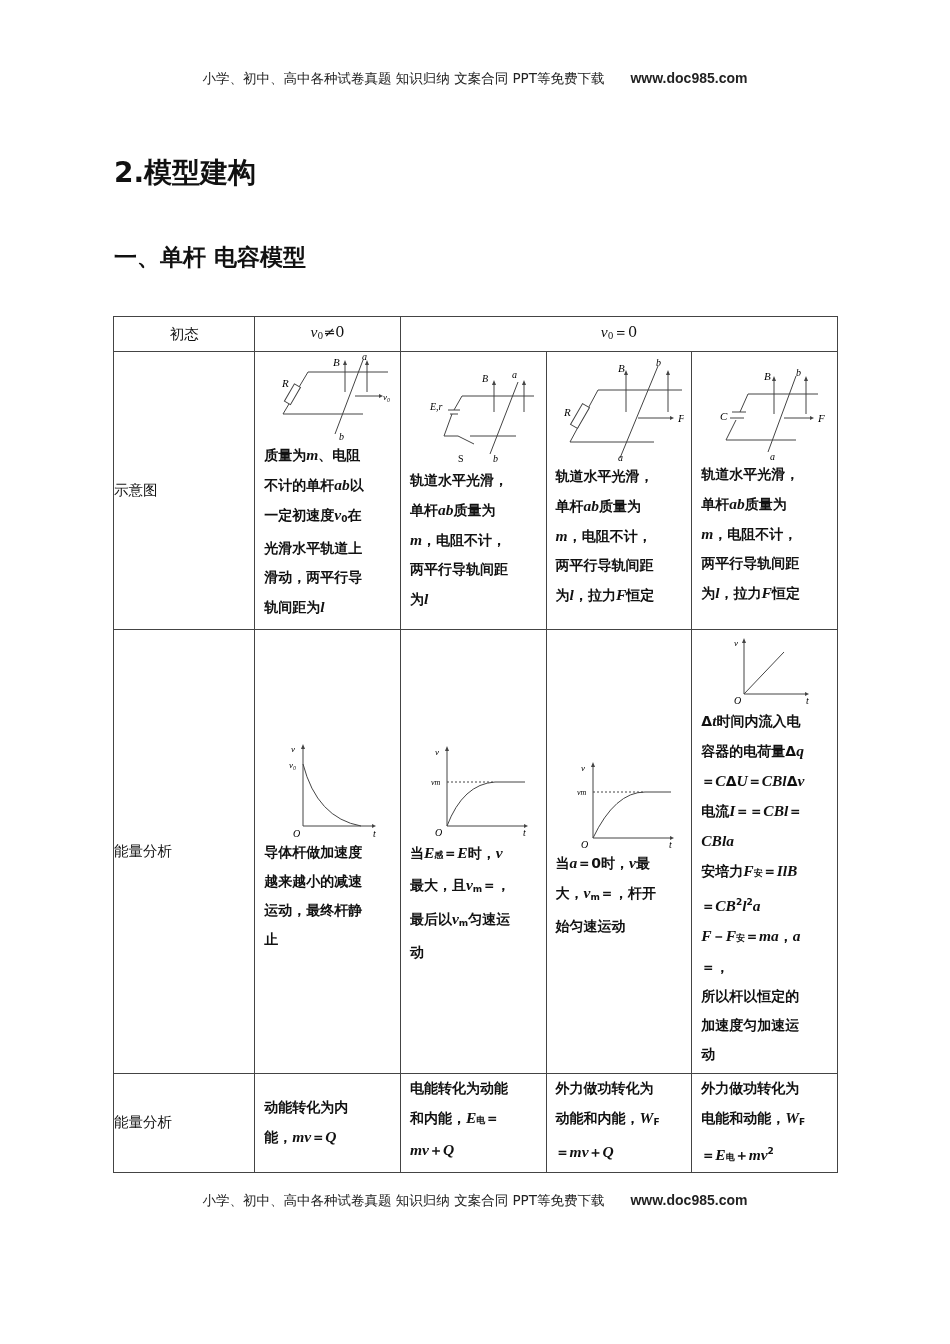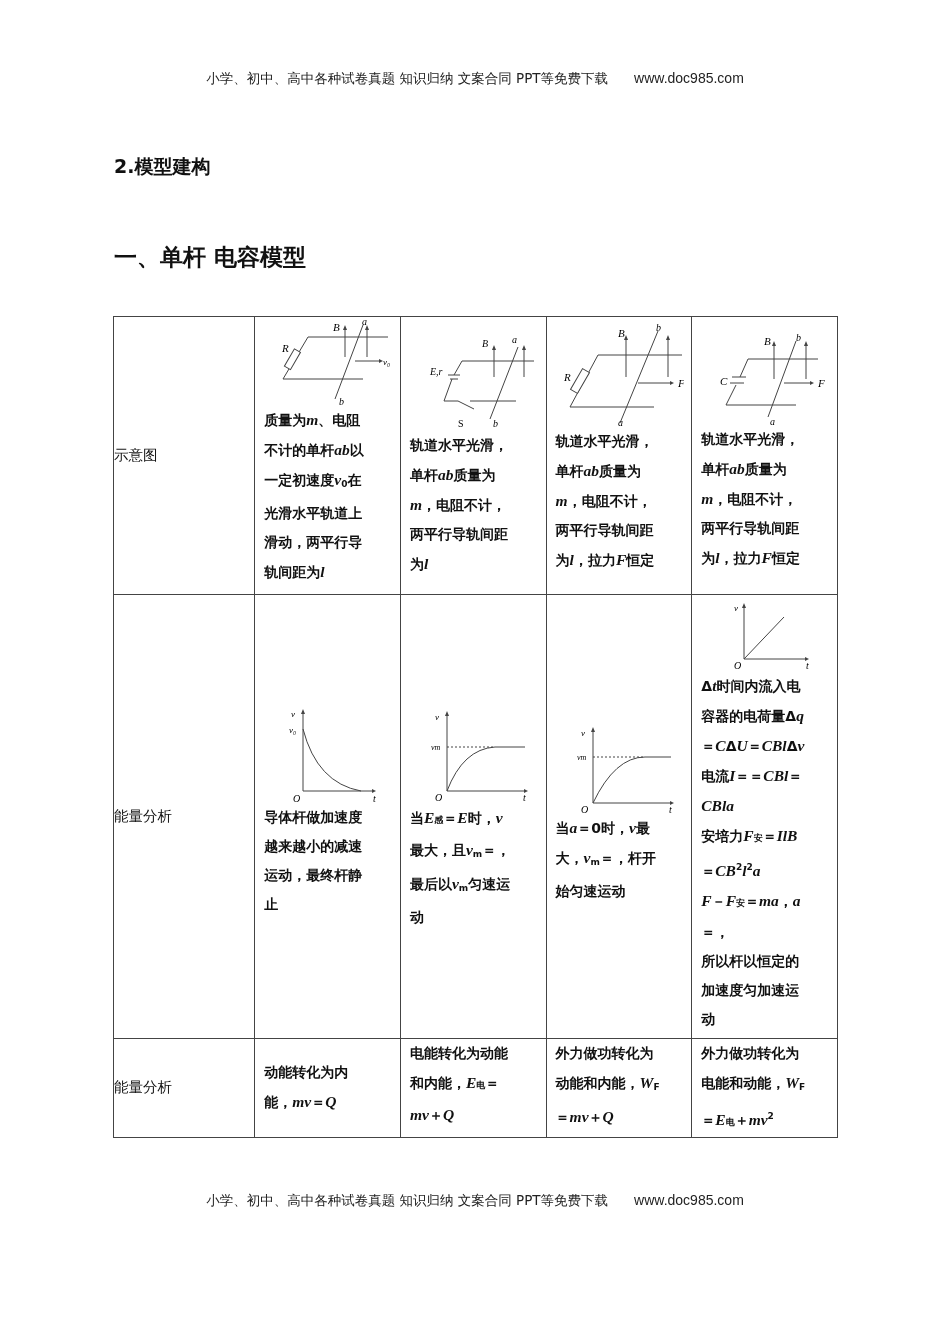--- a/index.html
+++ b/index.html
@@ -1,22 +1,22 @@
 <!DOCTYPE html>
 <html><head>
 <meta charset="utf-8">
 <style>
   html, body { margin:0; padding:0; background:#ffffff; }
   body { width:950px; height:1344px; position:relative; overflow:hidden;
          font-family:"DejaVu Serif","Liberation Serif",serif; color:#111; }
   .hdr, .ftr { position:absolute; left:0; width:950px; text-align:center;
          font-family:"DejaVu Sans","Liberation Sans",sans-serif; font-size:13.5px; color:#222; }
   .hdr { top:70px; } .ftr { top:1192px; }
-  .hdr .url, .ftr .url { margin-left:26px; font-family:"Liberation Sans",sans-serif; font-size:14px; }
-  .h2 { position:absolute; left:114px; top:154px; font-size:19px; font-weight:bold;
+  .hdr .url, .ftr .url { margin-left:26px; font-family:"Liberation Sans",sans-serif; font-size:14px;font-weight:bold; }
+  .h2 { position:absolute; left:114px; top:154px; font-size:28px; font-weight:bold;
         font-family:"DejaVu Sans","Liberation Sans",sans-serif; }
   .h1 { position:absolute; left:114px; top:242px; font-size:23px; font-weight:bold;
         font-family:"DejaVu Sans","Liberation Sans",sans-serif; }
   table.main { position:absolute; left:113px; top:316px; border-collapse:collapse; width:725px; }
   table.main td { border:1.3px solid #444; vertical-align:middle; font-size:14.5px; line-height:29px; padding:0; }
   td.rowhead { width:143px; font-family:"DejaVu Sans","Liberation Sans",sans-serif; font-size:14px; }
   td.hcell { height:29px; text-align:center; font-size:14px; }
   .cell { padding:0 8px 0 9px; font-family:"DejaVu Sans","Liberation Sans",sans-serif; font-size:14px;font-weight:bold; }
   .cell i, .m { font-family:"Liberation Serif","DejaVu Serif",serif; font-style:italic; font-size:15.5px; }
   .fig { display:block; margin:0 auto; }
@@ -29,20 +29,25 @@
 
 <div class="hdr">
   <span>小学、初中、高中各种试卷真题  知识归纳  文案合同  PPT等免费下载</span><span class="url">www.doc985.com</span>
 </div>
 
 <div class="h2">2.模型建构</div>
 <div class="h1">一、单杆  电容模型</div>
 
 <table class="main">
   <tbody>
+      <tr>
+    <td class="rowhead hcell">初态</td>
+    <td class="hcell" style="width:145px;"><span class="m">v</span><sub class="s">0</sub>≠0</td>
+    <td class="hcell" colspan="3"><span class="m">v</span><sub class="s">0</sub>＝0</td>
+  </tr>
 
   <tr style="height:278px;">
     <td class="rowhead">示意图</td>
 
     <td style="width:145px;vertical-align:top;">
       <svg class="fig" width="130" height="88" viewBox="0 0 130 88">
         <g stroke="#444" stroke-width="1" fill="none">
           <line x1="45" y1="20" x2="125" y2="20"></line>
               <line x1="20" y1="62" x2="100" y2="62"></line>
           <line x1="45" y1="20" x2="20" y2="62"></line>

